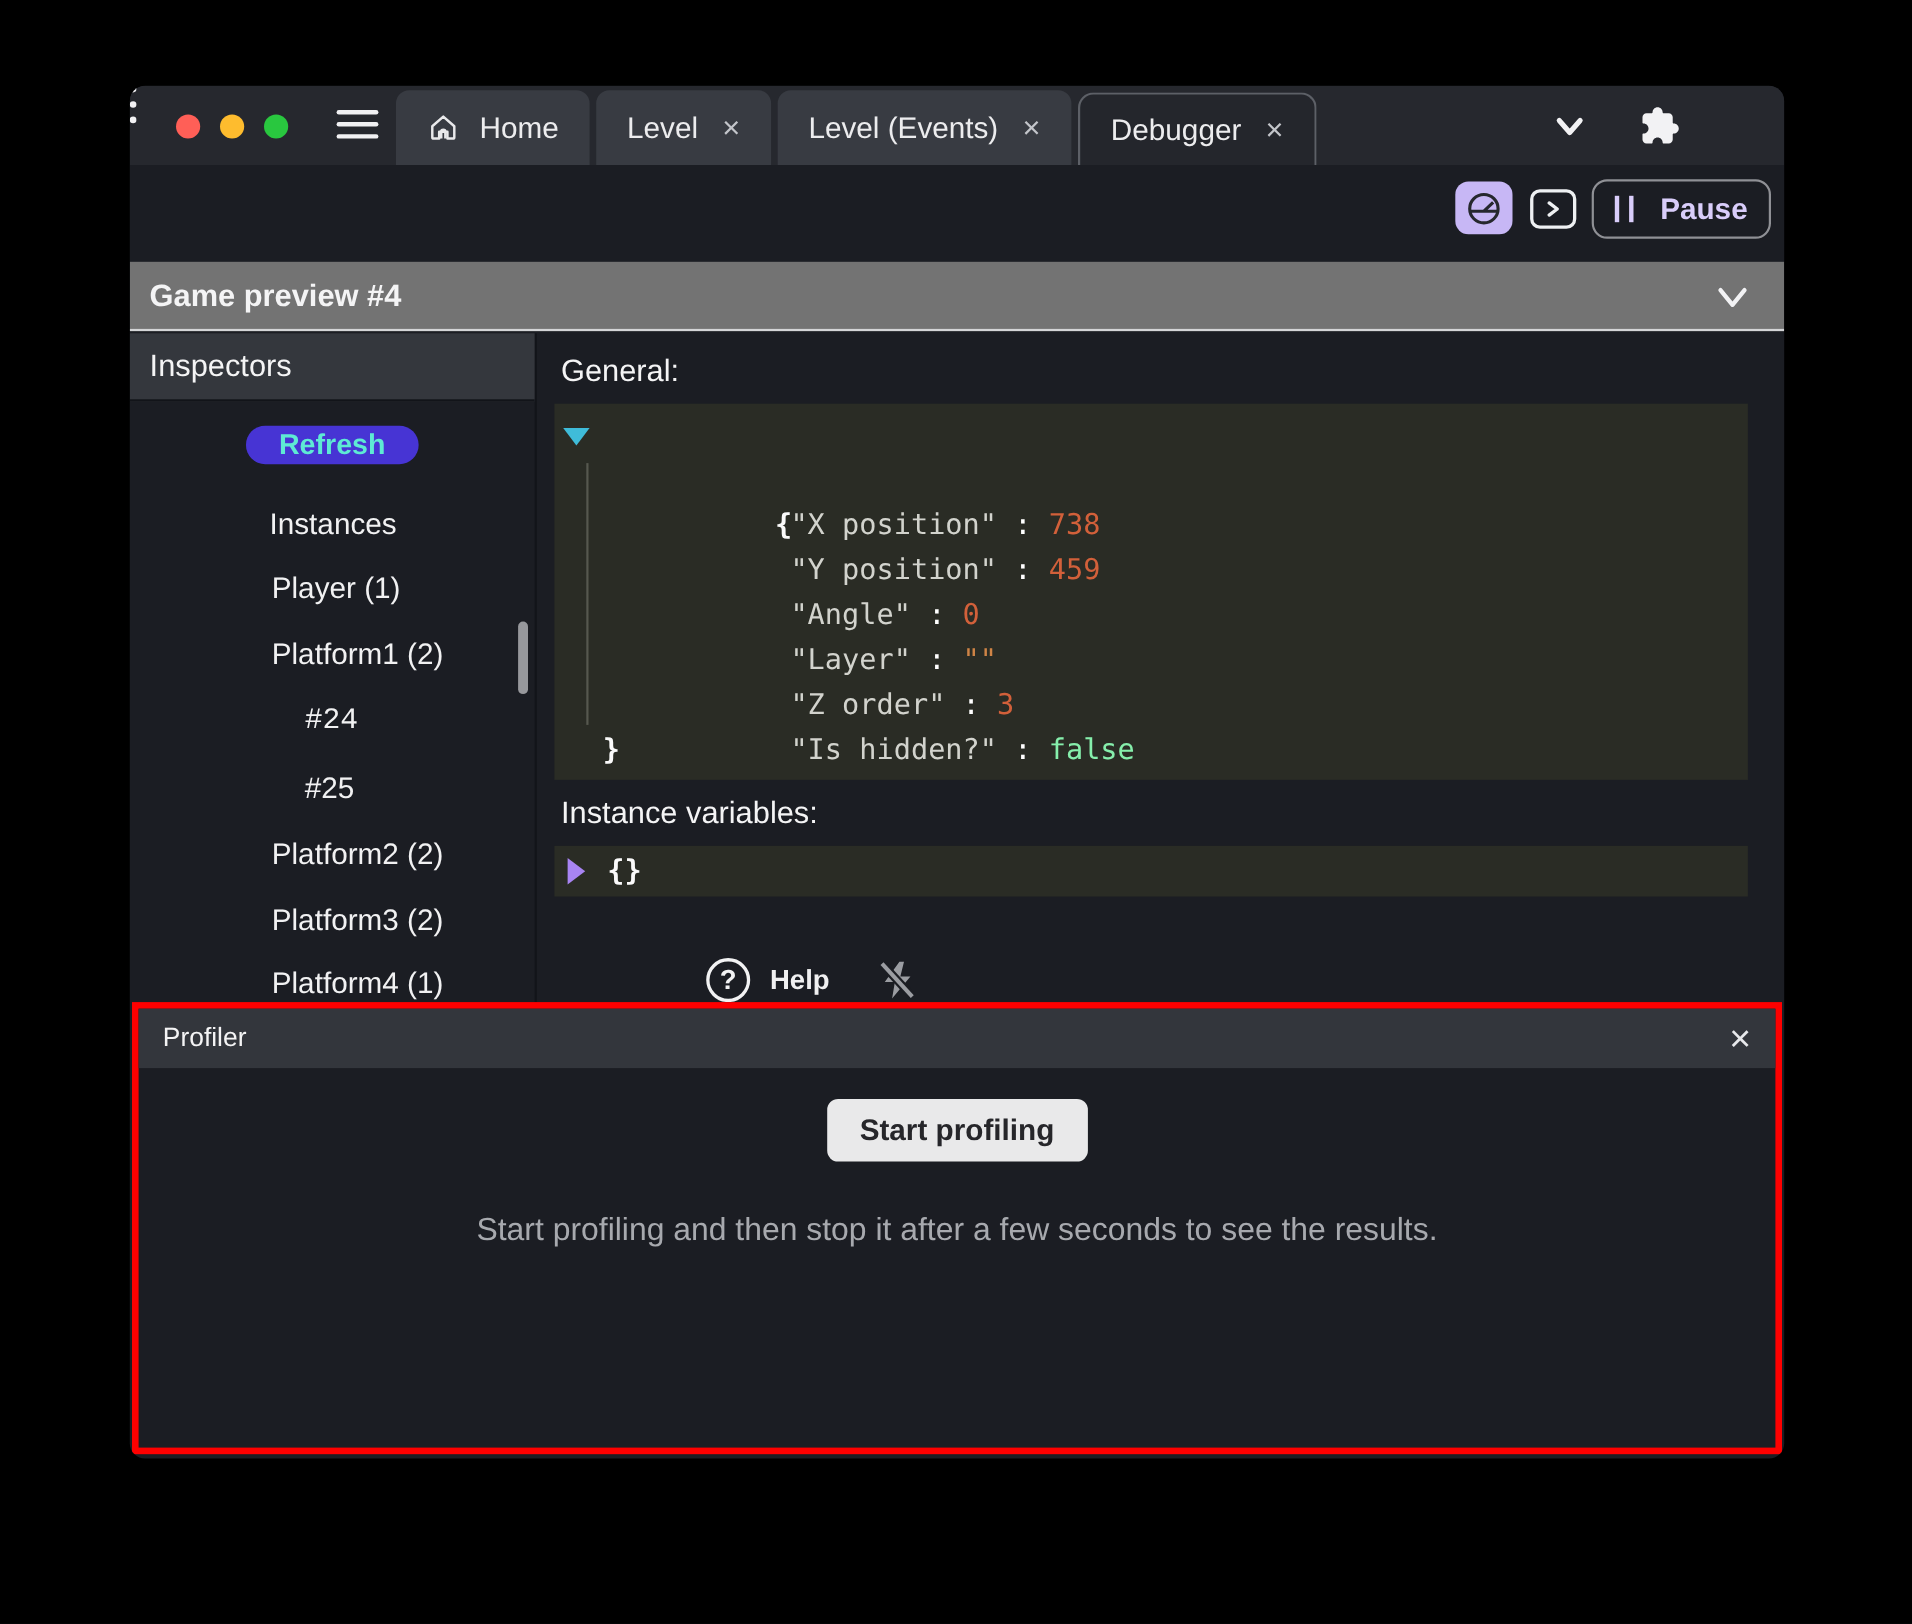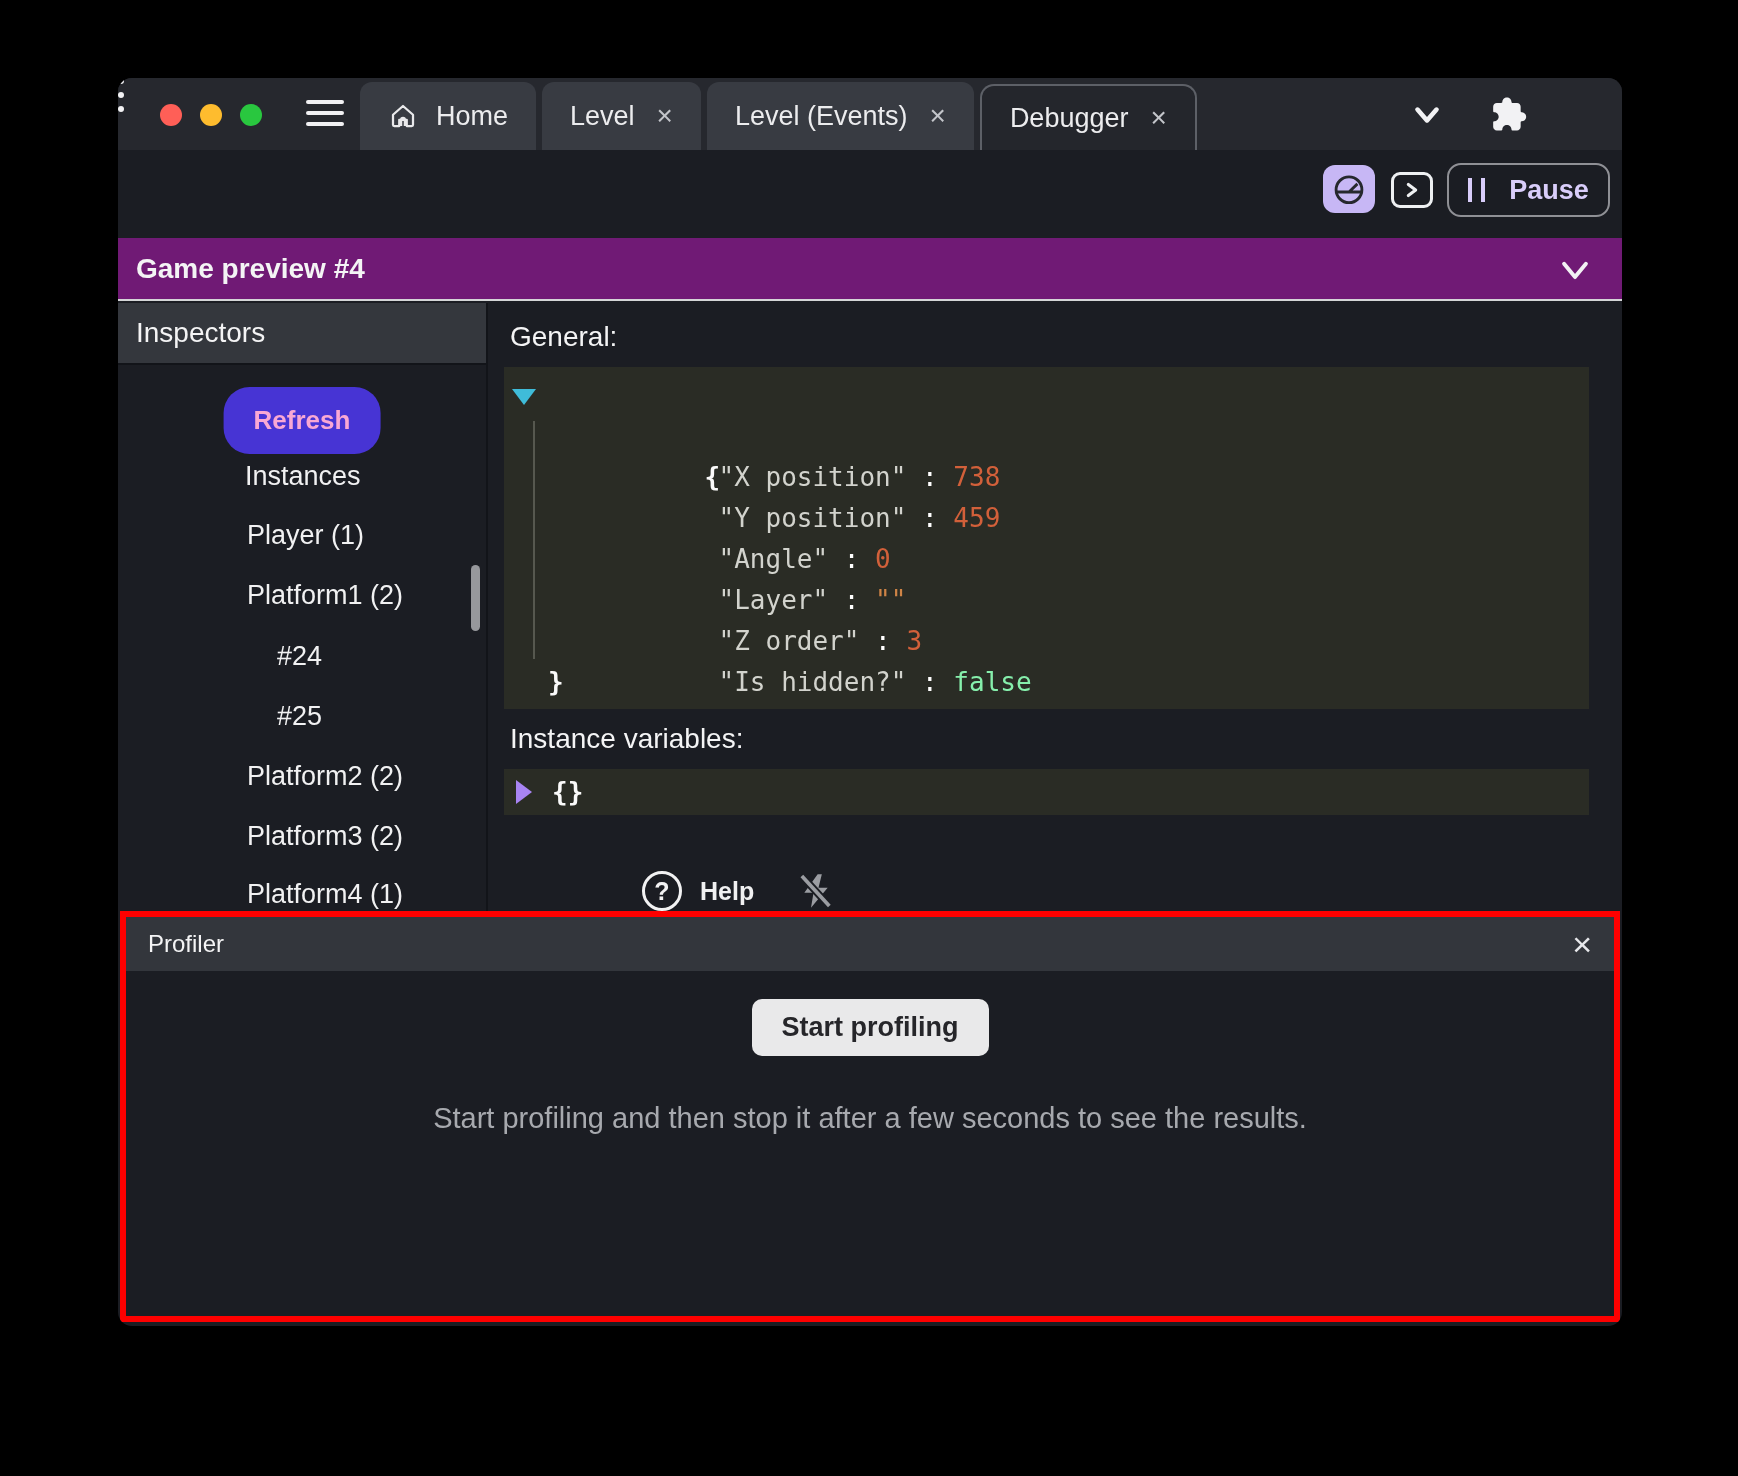--- a/index.html
+++ b/index.html
@@ -33,38 +33,38 @@
                  border-radius:12px; background:#c7b7f5; display:flex; align-items:center; justify-content:center; }
   .console-btn { position:absolute; left:1273px; top:22px; width:42px; height:36px;
                  border-radius:9px; border:3px solid #eef0f2; display:flex; align-items:center; justify-content:center; }
   .pause-btn { position:absolute; left:1329px; top:13px; width:163px; height:54px;
                border-radius:14px; border:2px solid #8f9095; display:flex; align-items:center;
                justify-content:center; gap:24px; color:#d9cdfa; font-size:27px; font-weight:bold; }
   .pause-glyph { display:flex; gap:9px; }
   .pause-glyph i { width:4px; height:24px; background:#d9cdfa; }
 
   
-  .preview-bar { position:absolute; left:0; top:160px; right:0; height:63px; background:#701a75;
+  .preview-bar { position:absolute; left:0; top:160px; right:0; height:63px; background:#737373;
                  border-bottom:2px solid #d4d5d7; display:flex; align-items:center; }
   .preview-title { margin-left:18px; font-size:28px; font-weight:600; color:#f4f4f5; }
   .preview-chevron { position:absolute; right:30px; top:20px; }
 
   
   .main-row { position:absolute; left:0; top:225px; right:0; height:608px; }
   .sidebar { position:absolute; left:0; top:0; bottom:0; width:370px; border-right:2px solid #121419; }
   .inspectors-header { height:62px; background:#34373d; border-bottom:2px solid #121419;
                        display:flex; align-items:center; }
   .inspectors-header span { margin-left:18px; font-size:28px; color:#f4f4f5; }
   .sidebar-list { position:absolute; top:64px; left:0; right:0; bottom:0; overflow:hidden; }
   .refresh-btn { position:absolute; top:20px; left:50%; transform:translateX(-50%);
-                 background:#4734d4; color:#f9a8d4; font-weight:bold; font-size:26px;
-                 padding:18px 30px; border-radius:26px; border:none; }
+                 background:#4734d4; color:#5eead4; font-weight:bold; font-size:26px;
+                 padding:2px 30px; border-radius:26px; border:none; }
   .side-item { position:absolute; height:50px; line-height:50px; font-size:27px; color:#f1f1f2; }
   .side-item.lv0 { left:95px; }  .side-item.lv1 { left:129px; }  .side-item.lv2 { left:159px; }
-  .si0{top:84px;margin-left:32px;} .si1{top:143px;} .si2{top:203px;} .si3{top:264px;}
+  .si0{top:84px;margin-left:32px;} .si1{top:143px;} .si2{top:203px;} .si3{top:264px;font-family:Liberation Mono, monospace;}
   .si4{top:324px;} .si5{top:384px;} .si6{top:444px;} .si7{top:502px;}
   .side-scrollbar { position:absolute; right:6px; top:198px; width:9px; height:66px;
                     border-radius:5px; background:#97989c; }
 
   
   .content { position:absolute; left:372px; right:0; top:0; bottom:0; overflow:hidden; }
   .section-label { margin:18px 0 14px 20px; font-size:28px; color:#f4f4f5; }
   .json-block { position:relative; margin:0 33px 0 14px; background:#2a2c25;
                 font-family:"DejaVu Sans Mono", monospace; font-size:26px; padding:8px 0 6px 0; }
   .json-row { height:41px; line-height:41px; padding-left:58px; white-space:pre; }

